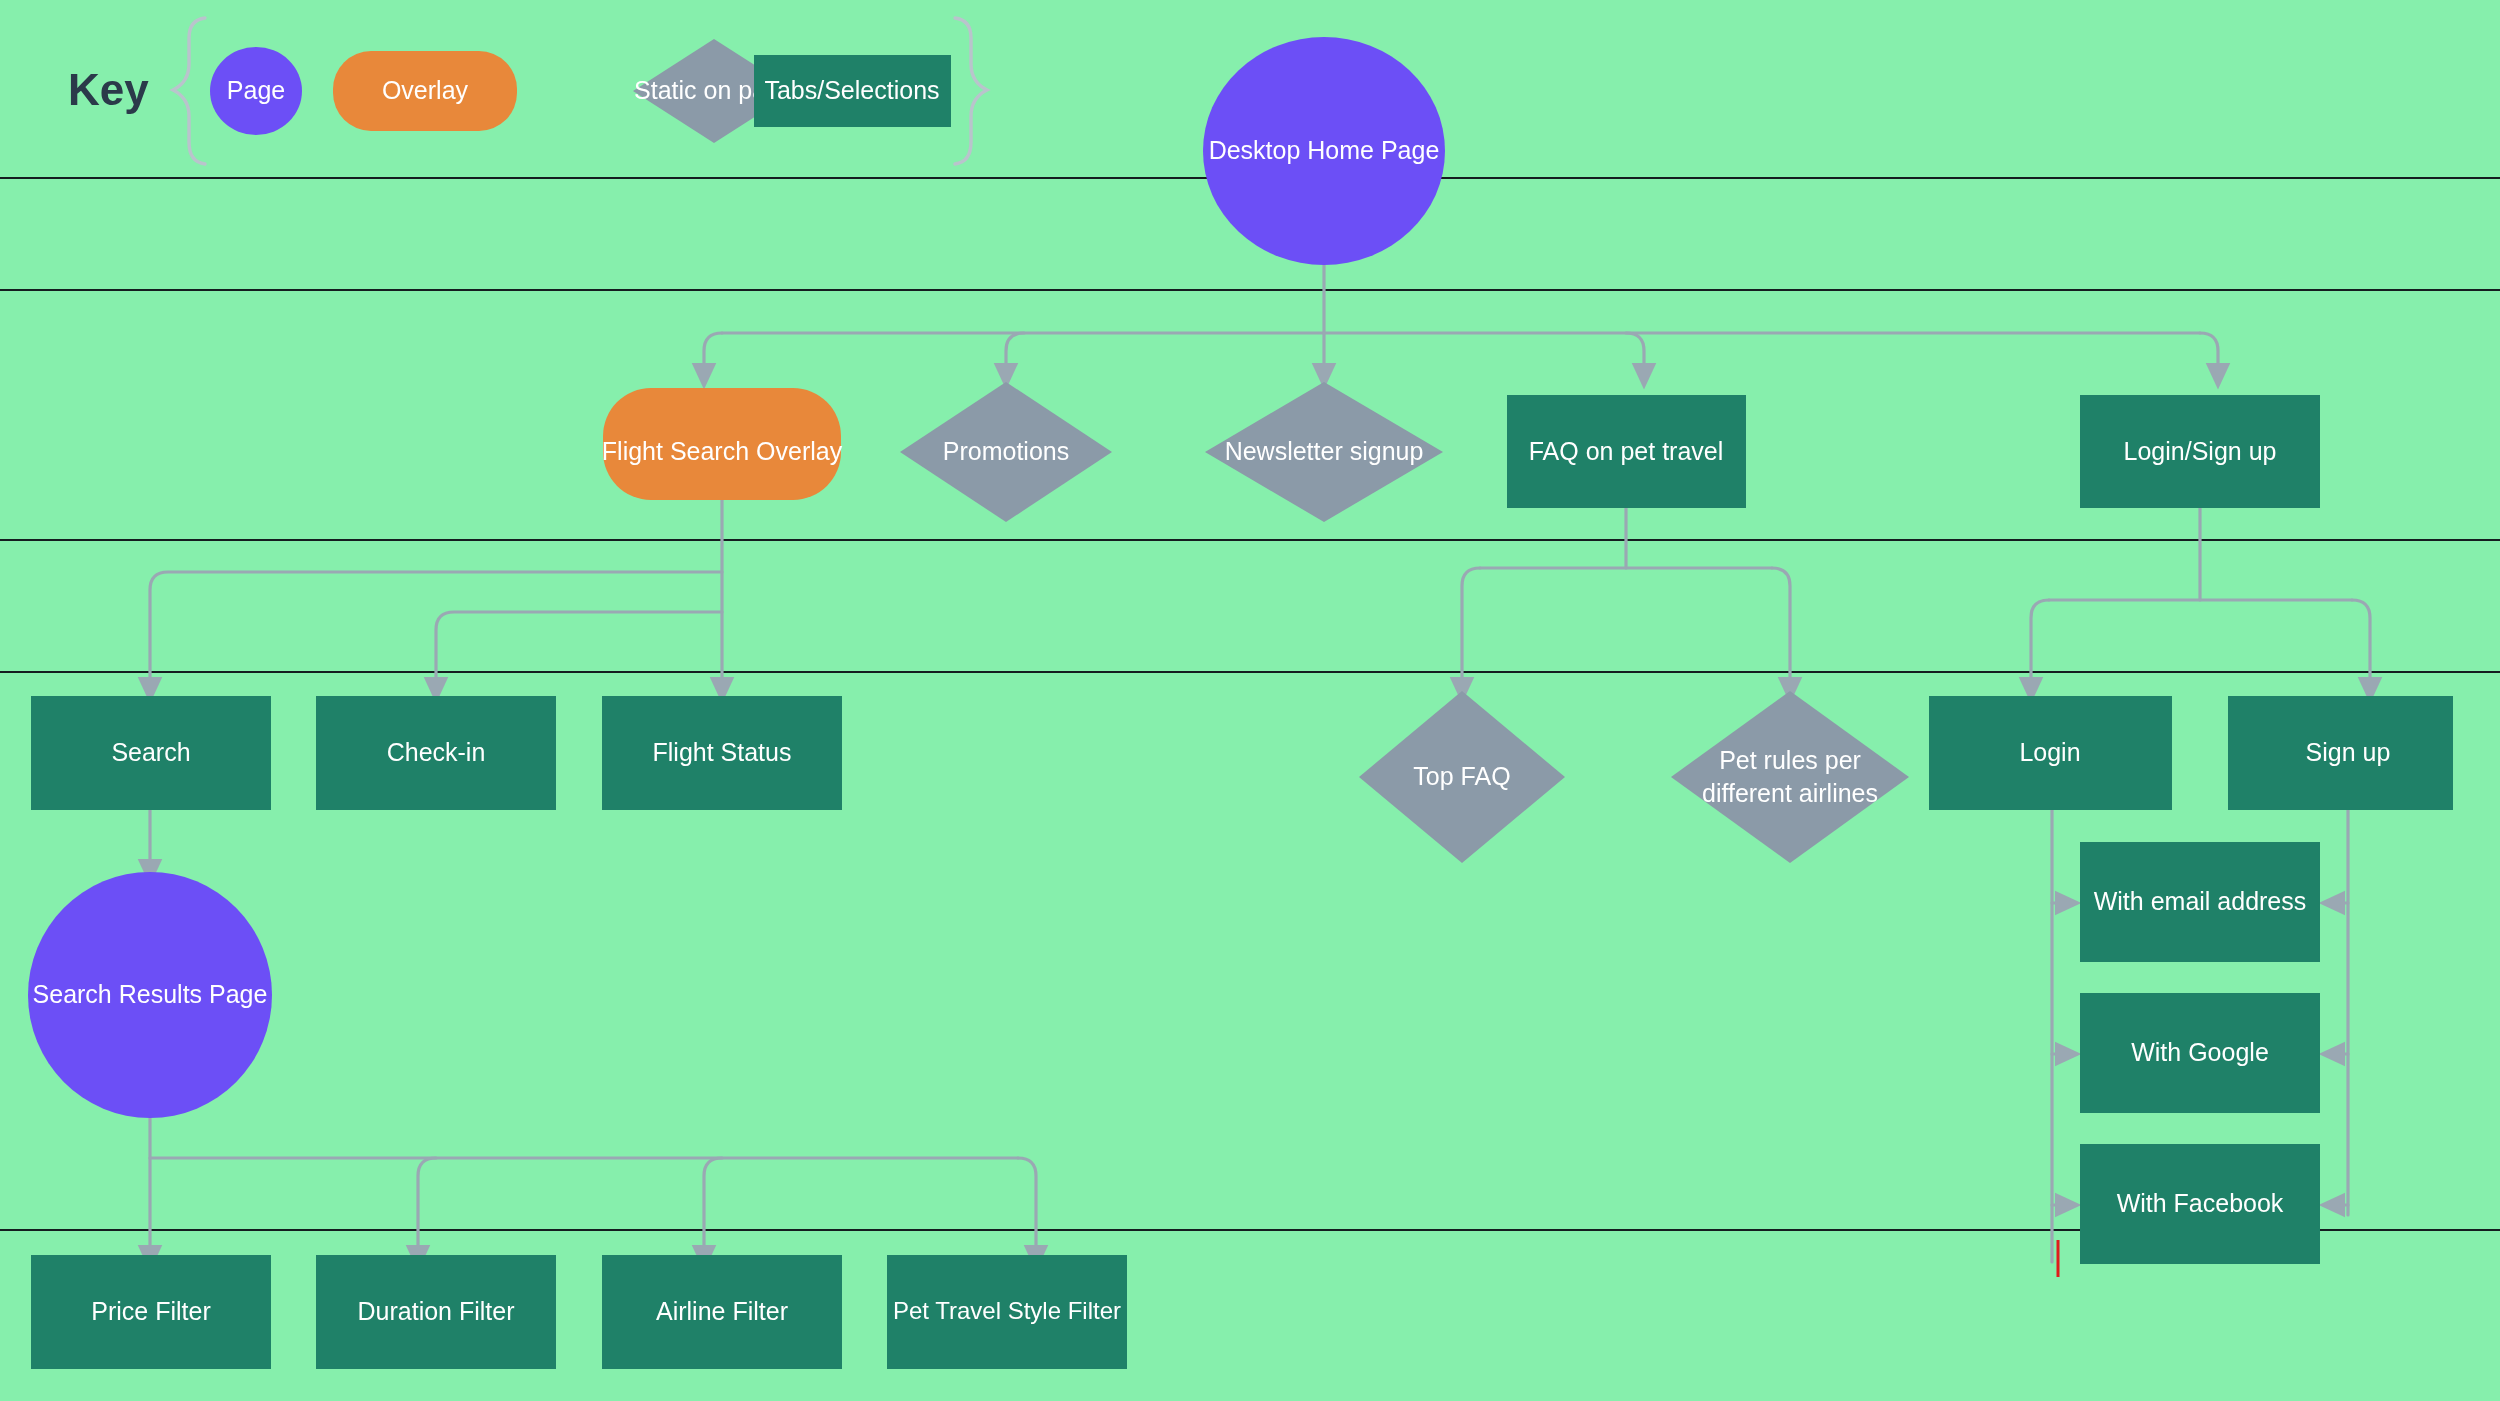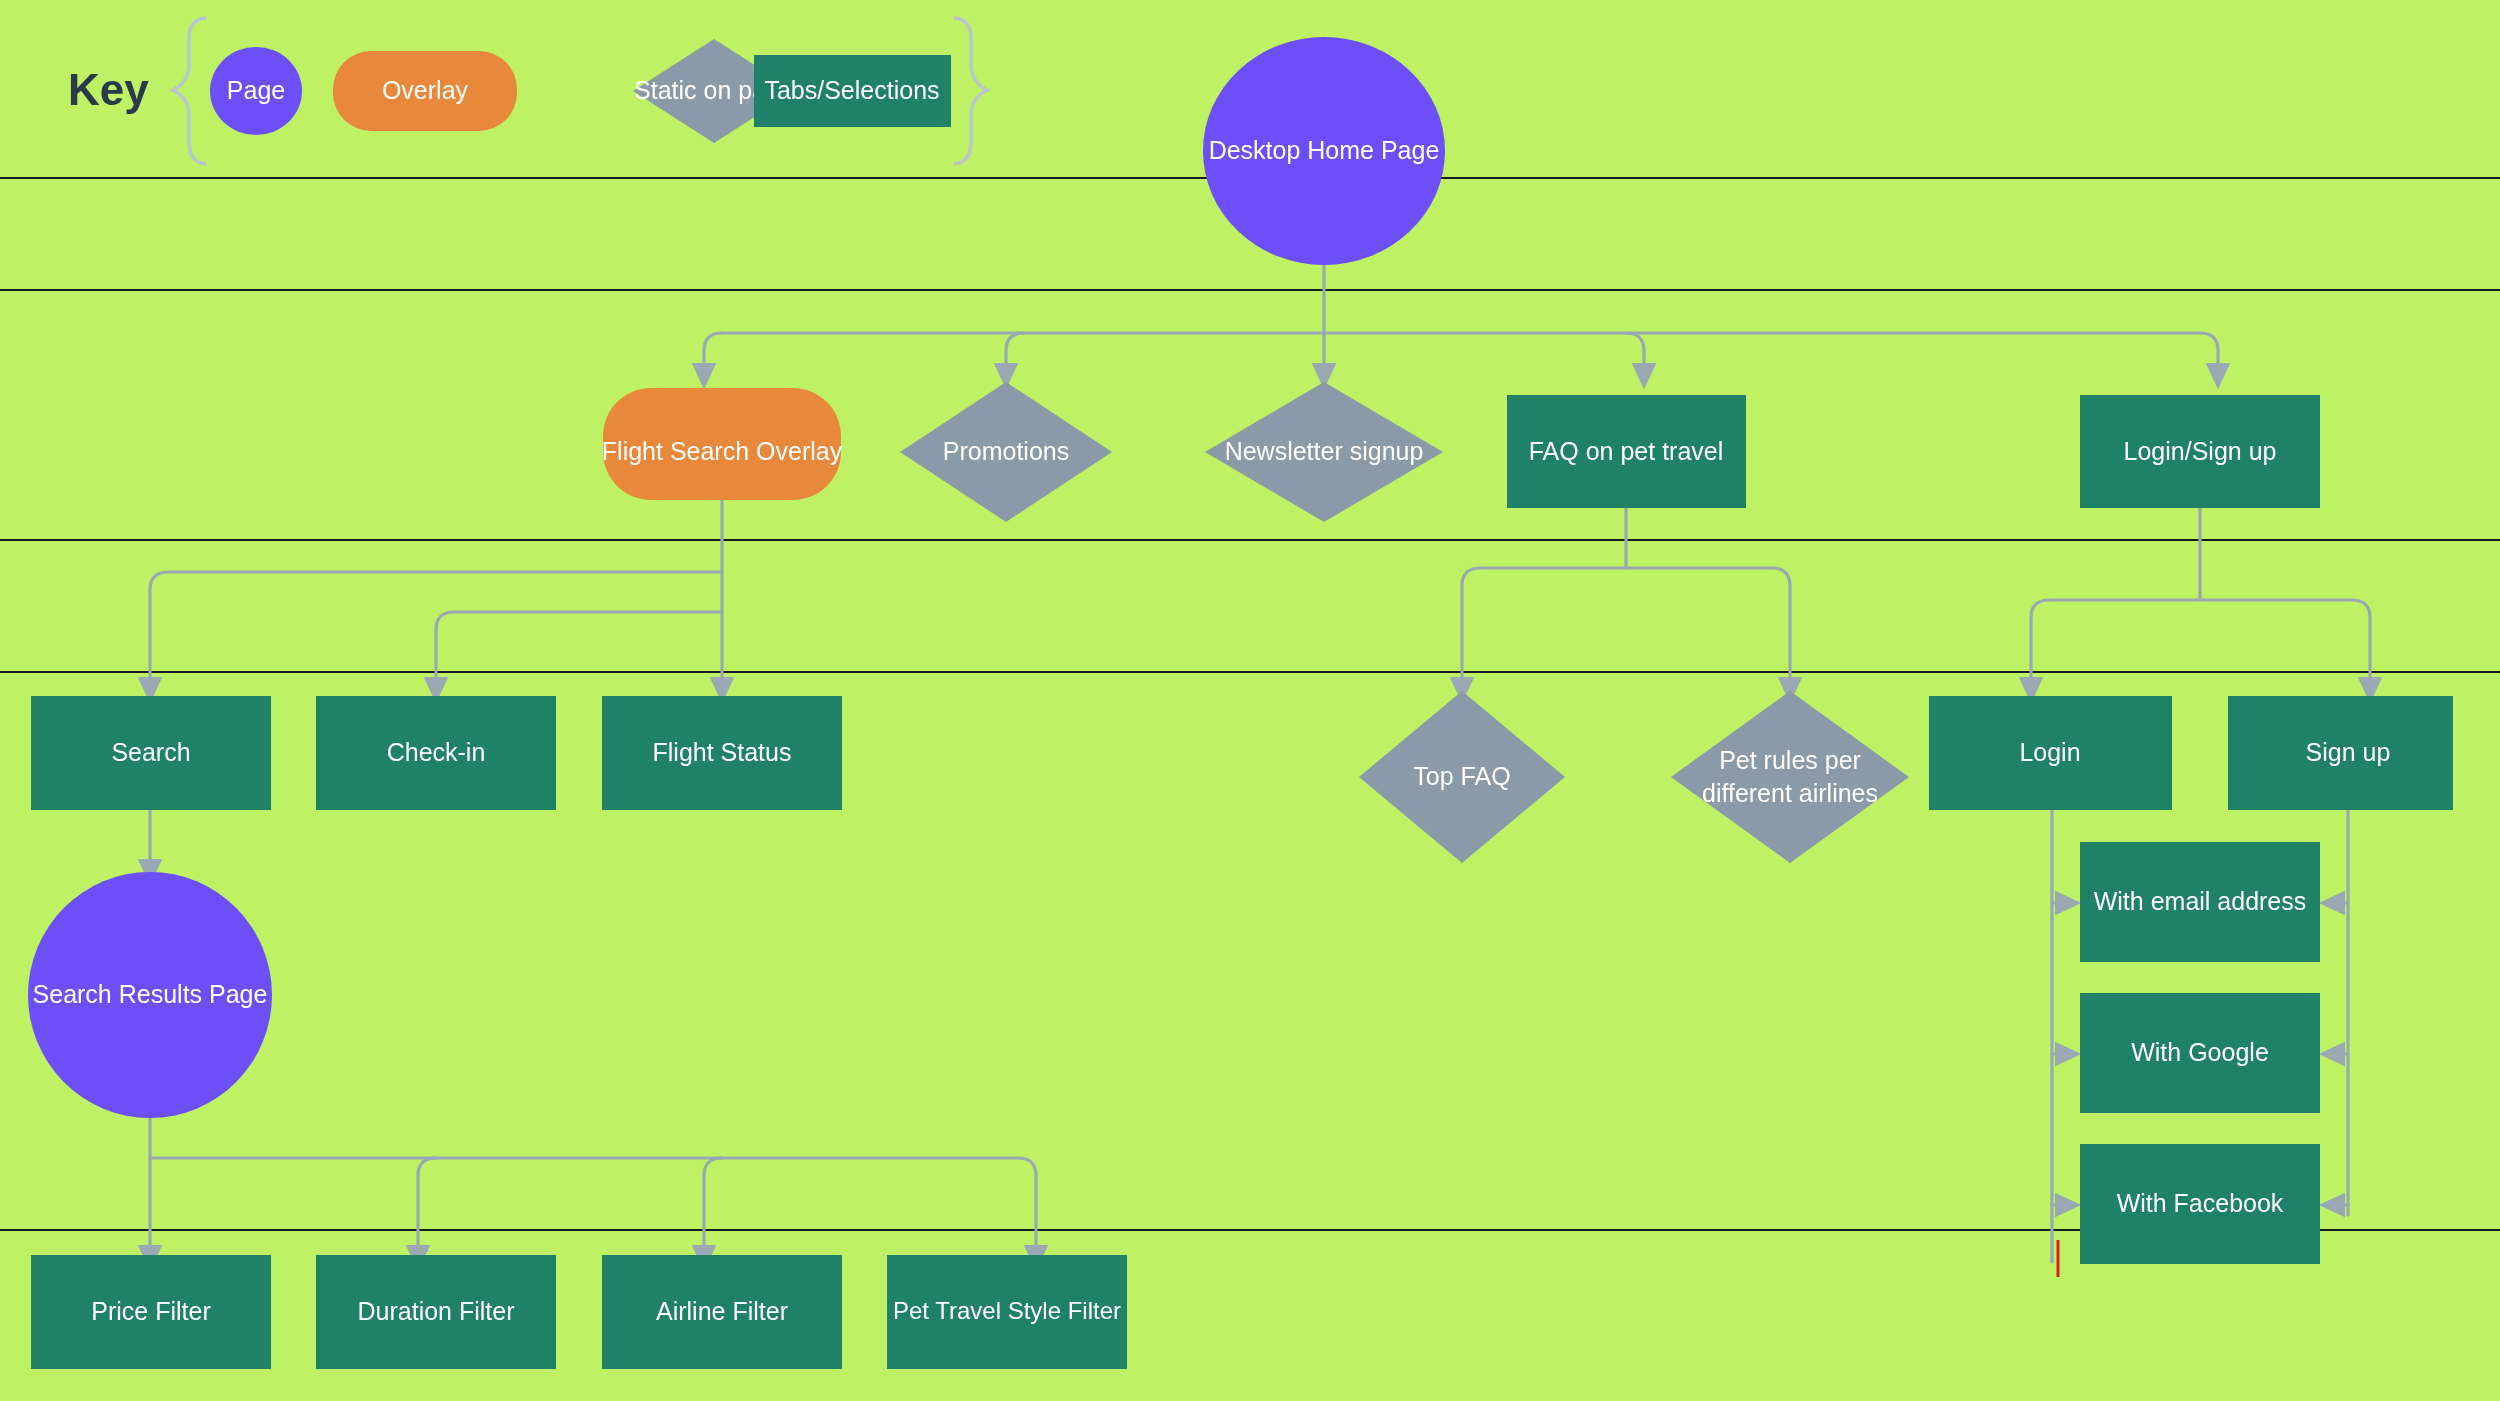--- a/index.html
+++ b/index.html
@@ -1,17 +1,17 @@
 <!DOCTYPE html>
 <html><head>
 <meta charset="utf-8">
 <style>
   html,body{margin:0;padding:0;background:#000;}
   body{width:2500px;height:1401px;overflow:hidden;font-family:"Liberation Sans",sans-serif;}
-  #stage{position:relative;width:2500px;height:1401px;background:#bef264;}
+  #stage{position:relative;width:2500px;height:1401px;background:#86efac;}
   svg.canvas{position:absolute;left:0;top:0;width:2500px;height:1401px;display:block;}
   .nodelabel{fill:#ffffff;font-family:"Liberation Sans",sans-serif;font-size:25px;dominant-baseline:middle;text-anchor:middle;}
   .nodelabel.small{font-size:24px;}
   .keyword{fill:#2b3a4a;font-family:"Liberation Sans",sans-serif;font-size:44px;font-weight:bold;dominant-baseline:middle;text-anchor:start;}
   .edge{fill:none;stroke:#9aa8b3;stroke-width:3.2;stroke-linecap:round;stroke-linejoin:round;}
   .edge-faint{fill:none;stroke:#151c20;stroke-width:2;}
   .brace{fill:none;stroke:#b9c4cc;stroke-width:3.4;stroke-linecap:round;}
   .redmark{stroke:#e01b1b;stroke-width:3;}
   .arrowhead{fill:#9aa8b3;}
 </style>

